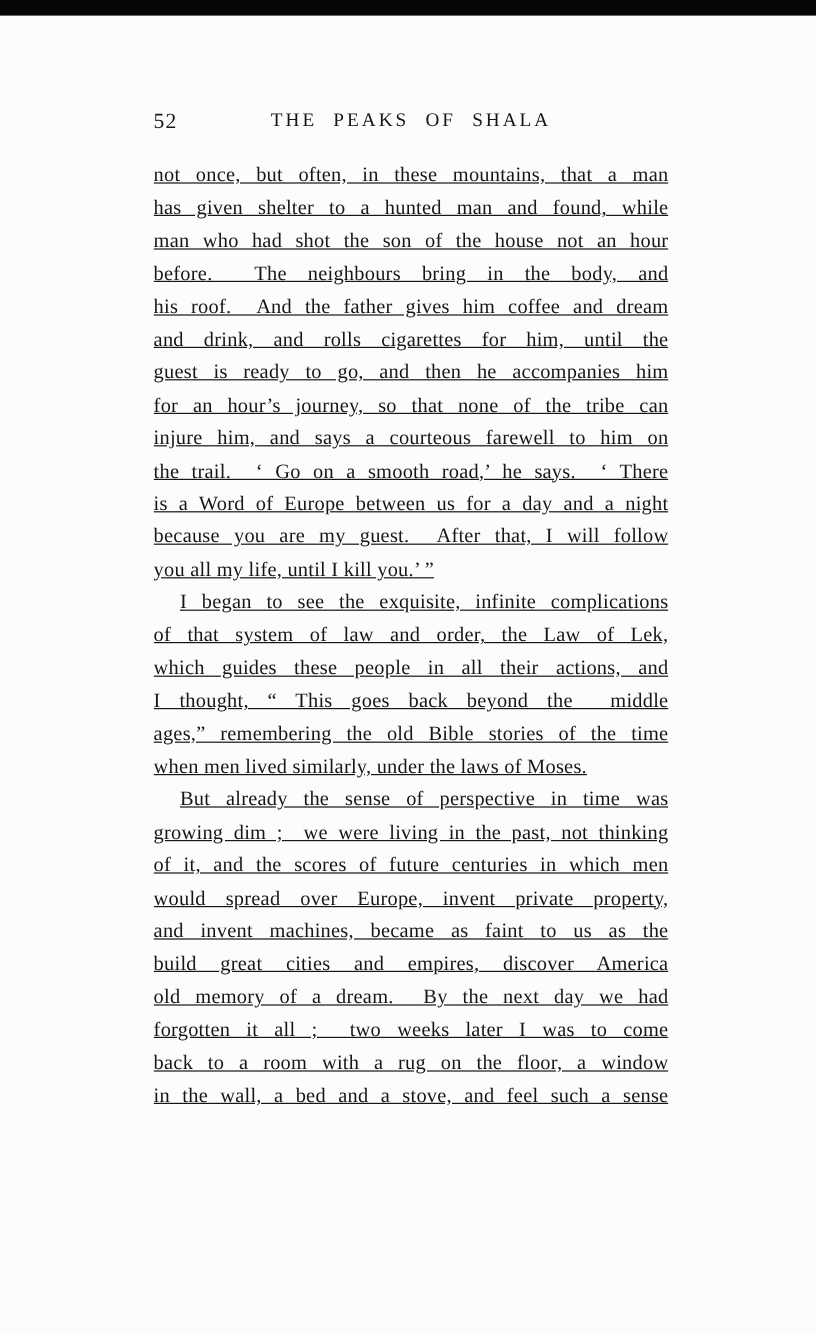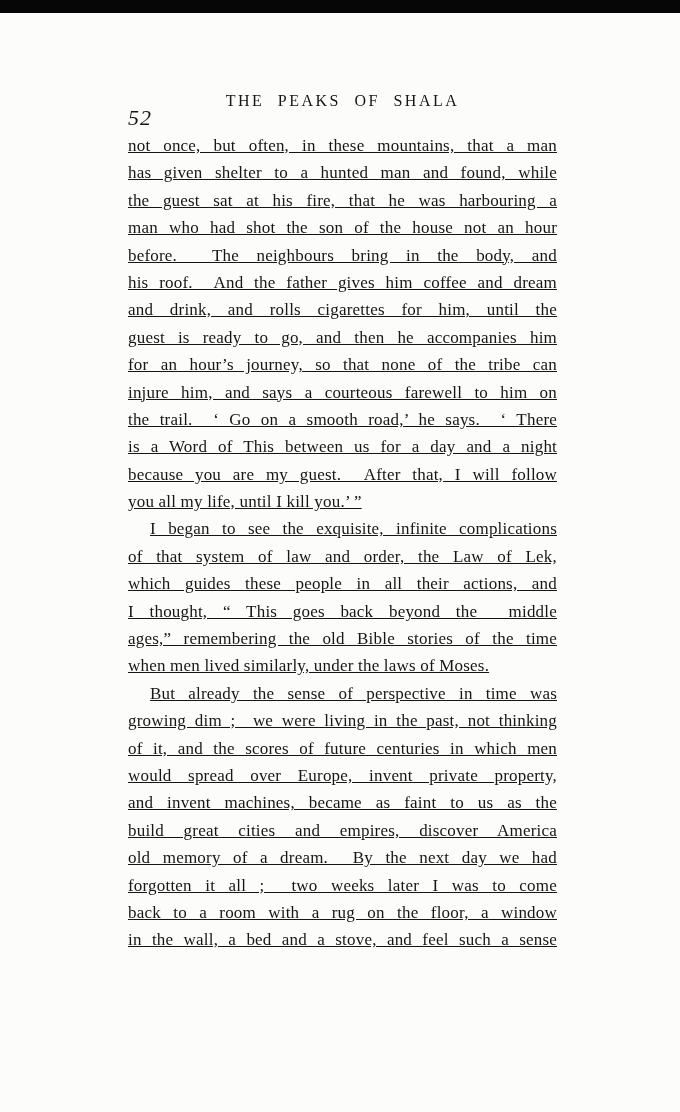--- a/index.html
+++ b/index.html
@@ -29,24 +29,23 @@
     left: 128px;
     width: 429px;
   }
   .page-header {
     position: relative;
     height: 30px;
   }
   .page-number {
     position: absolute;
     left: 0;
-    top: 14px;
-    font-size: 22px;
+    top: 0;
+    font-size: 18px;
     letter-spacing: 1px;
-    font-style: italic;
   }
   .running-title {
     text-align: center;
     font-size: 16px;
     letter-spacing: 2.5px;
     word-spacing: 7px;
     padding-top: 1px;
     white-space: nowrap;
   }
   .page-body {
@@ -76,30 +75,29 @@
 <div class="scan-edge-bar"></div>
 
 <div class="page">
   <div class="page-header">
     <span class="page-number">52</span>
     <div class="running-title">THE PEAKS OF SHALA</div>
   </div>
   <div class="page-body">
       <div class="line">not once, but often, in these mountains, that a man</div>
       <div class="line">has given shelter to a hunted man and found, while</div>
-      <div class="line">the guest sat at his fire, that he was harbouring a</div>
       <div class="line">man who had shot the son of the house not an hour</div>
       <div class="line">before.  The neighbours bring in the body, and</div>
       <div class="line">his roof.  And the father gives him coffee and dream</div>
       <div class="line">and drink, and rolls cigarettes for him, until the</div>
       <div class="line">guest is ready to go, and then he accompanies him</div>
       <div class="line">for an hour’s journey, so that none of the tribe can</div>
       <div class="line">injure him, and says a courteous farewell to him on</div>
       <div class="line">the trail.  ‘ Go on a smooth road,’ he says.  ‘ There</div>
-      <div class="line">is a Word of This between us for a day and a night</div>
+      <div class="line">is a Word of Europe between us for a day and a night</div>
       <div class="line">because you are my guest.  After that, I will follow</div>
       <div class="line nojust">you all my life, until I kill you.’ ”</div>
       <div class="line indent">I began to see the exquisite, infinite complications</div>
       <div class="line">of that system of law and order, the Law of Lek,</div>
       <div class="line">which guides these people in all their actions, and</div>
       <div class="line">I thought, “ This goes back beyond the  middle</div>
       <div class="line">ages,” remembering the old Bible stories of the time</div>
       <div class="line nojust">when men lived similarly, under the laws of Moses.</div>
       <div class="line indent">But already the sense of perspective in time was</div>
       <div class="line">growing dim ;  we were living in the past, not thinking</div>

